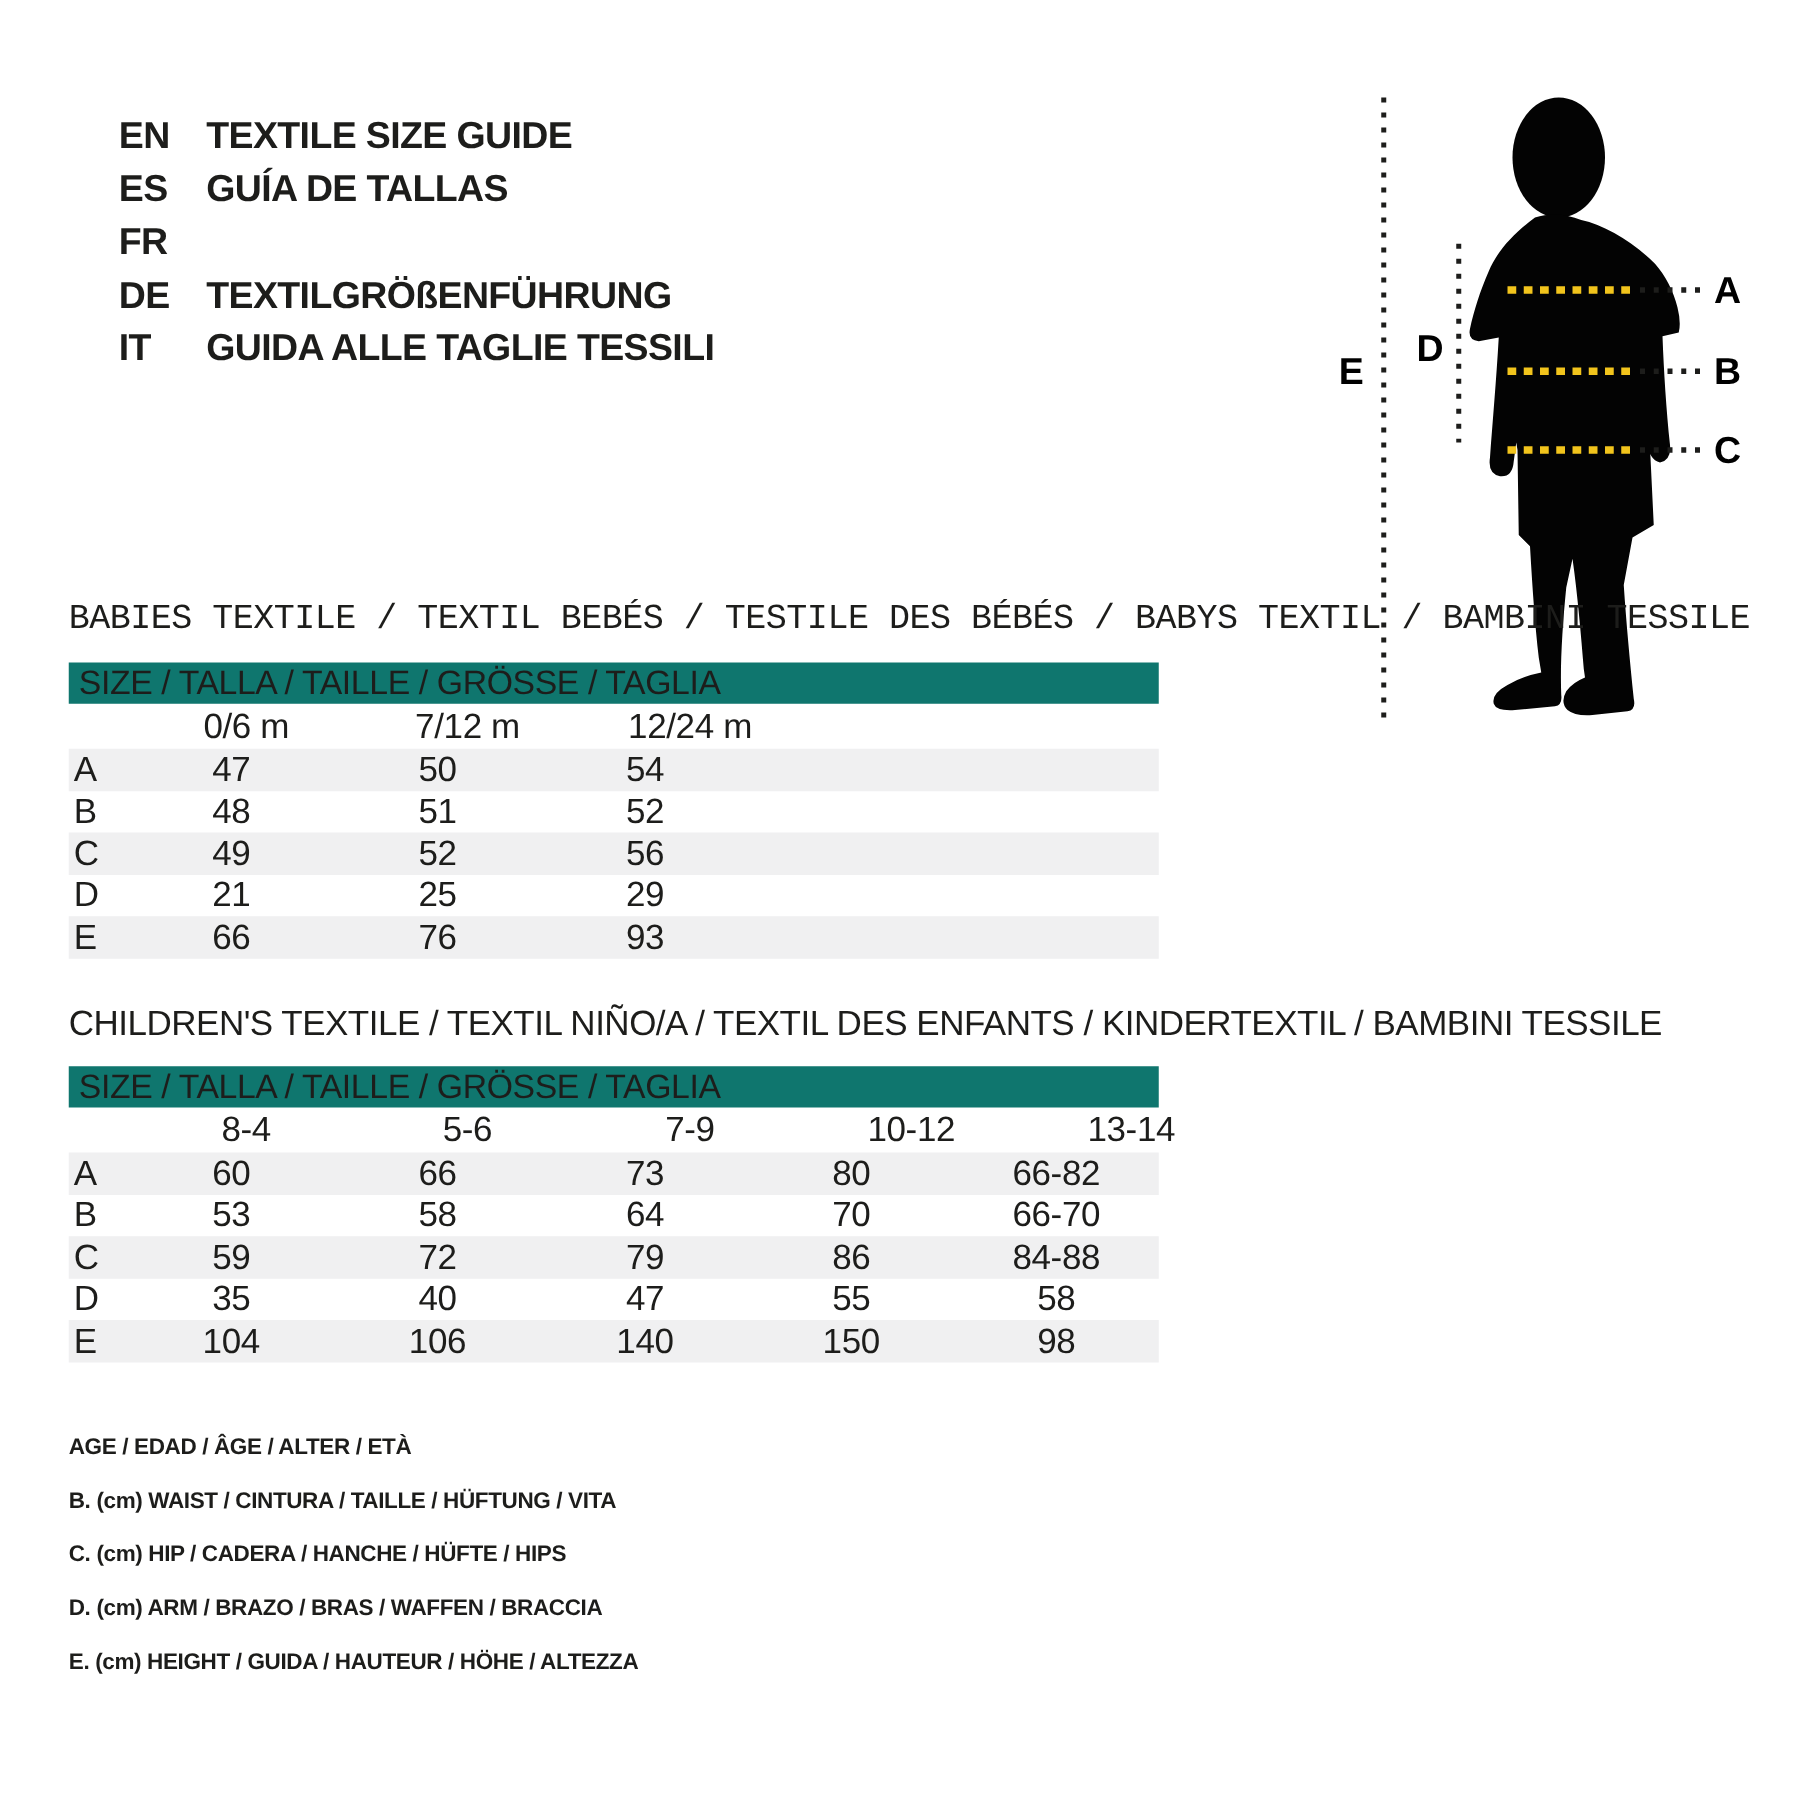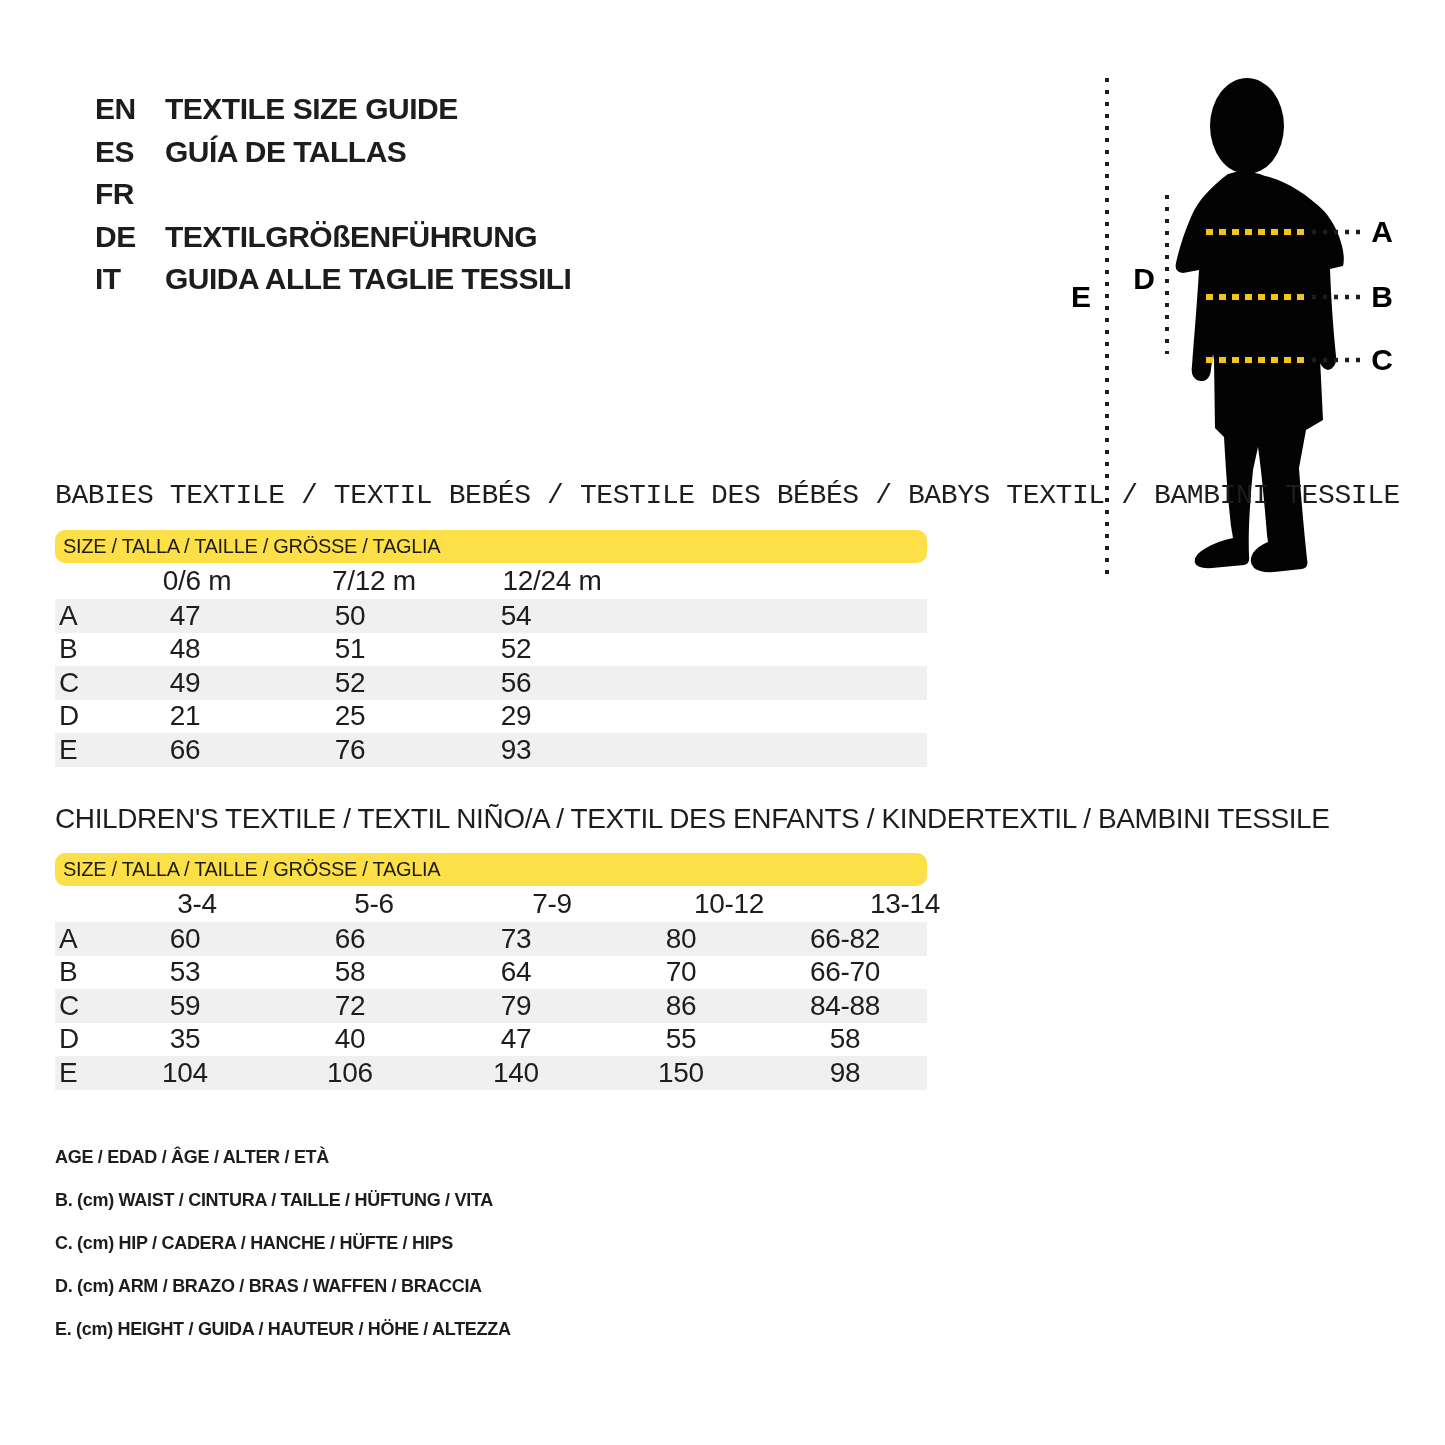--- a/index.html
+++ b/index.html
@@ -19,22 +19,22 @@
   
   .section-title{position:absolute;left:55px;margin:0;font-weight:400;
     font-size:28px;letter-spacing:-0.4px;white-space:nowrap;line-height:28px;}
   #babies-title{top:482px;font-family:Liberation Mono, monospace;}
   #children-title{top:805px;}
 
   
   .sg-table{position:absolute;left:55px;width:872px;}
   #babies-table{top:530px;}
   #children-table{top:853px;}
-  .size-bar{height:33px;background:#fde047;display:flex;align-items:center;
-    padding-left:8px;font-size:20px;letter-spacing:-0.3px;border-radius:10px;}
+  .size-bar{height:33px;background:#0f766e;display:flex;align-items:center;
+    padding-left:8px;font-size:27px;letter-spacing:-0.3px;}
   .col-row,.data-row{display:grid;grid-template-columns:48px 164px 166px 166px 164px 164px;
     align-items:center;font-size:28px;letter-spacing:-0.3px;}
   .col-row{height:36px;gap:12px;}
   .data-row{height:33.5px;}
   .data-row.shade{background:#f0f0f1;}
   .cell{text-align:center;}
   .row-label{text-align:left;padding-left:4px;}
 
   
   .legend{position:absolute;left:55px;top:1136px;}
@@ -169,21 +169,21 @@
       </div>
     </div>
 
   <h2 class="section-title" id="children-title">CHILDREN'S TEXTILE / TEXTIL NIÑO/A / TEXTIL DES ENFANTS / KINDERTEXTIL / BAMBINI TESSILE</h2>
   <div class="sg-table" id="children-table">
     <div class="size-bar">
       <span>SIZE / TALLA / TAILLE / GRÖSSE / TAGLIA</span>
     </div>
     <div class="col-row">
         <span class="cell row-label"></span>
-        <span class="cell">3-4</span>
+        <span class="cell">8-4</span>
         <span class="cell">5-6</span>
         <span class="cell">7-9</span>
         <span class="cell">10-12</span>
         <span class="cell">13-14</span>
       </div>
   <div class="data-row shade">
         <span class="cell row-label">A</span>
         <span class="cell">60</span>
         <span class="cell">66</span>
         <span class="cell">73</span>

